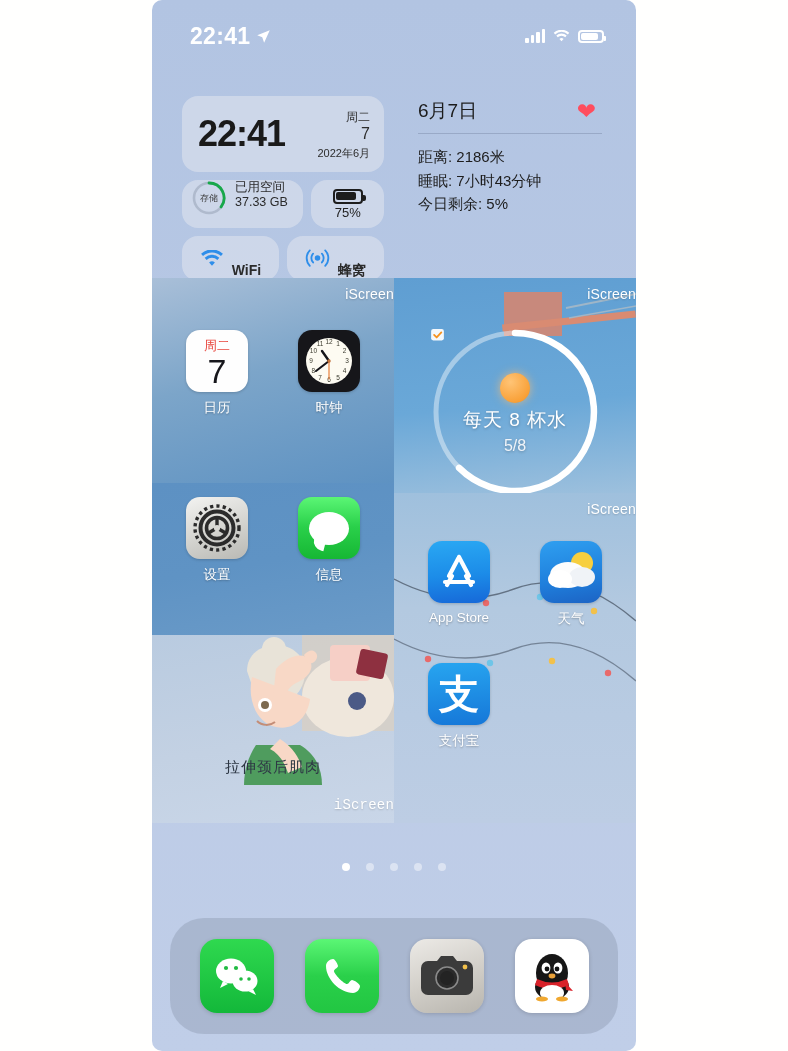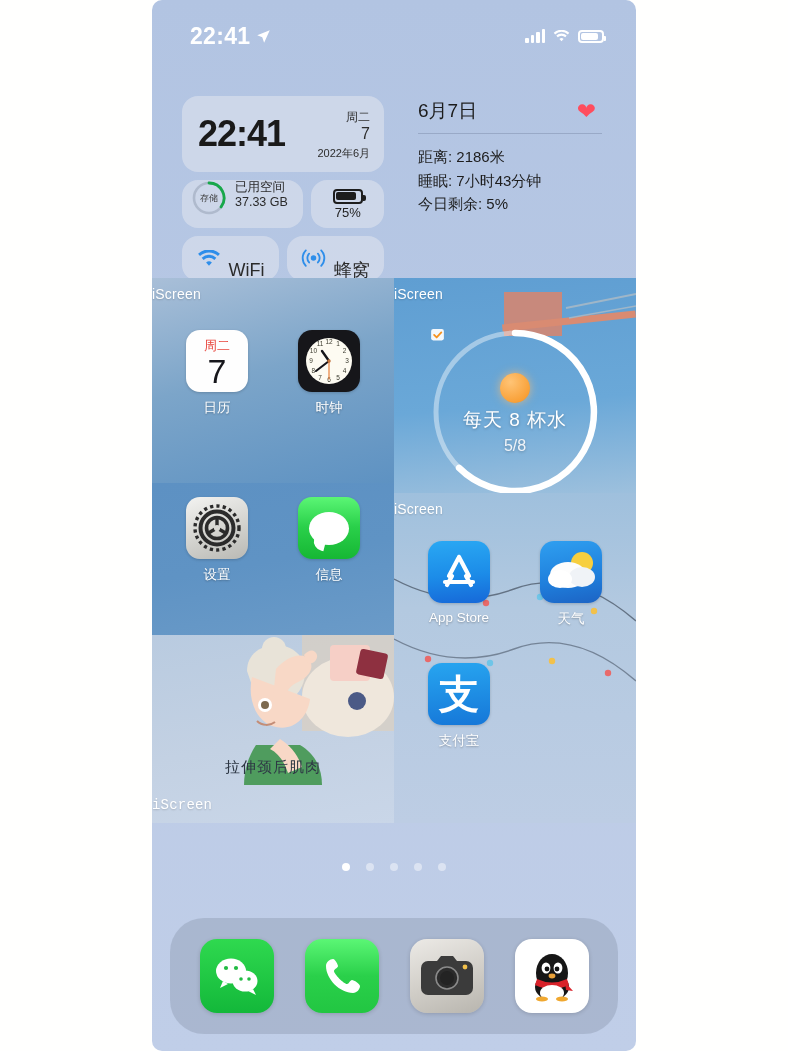--- a/index.html
+++ b/index.html
@@ -70,21 +70,21 @@
              position: relative; }
   .battbig::after{content:'';position:absolute;right:-5px;top:4px;width:3px;height:6px;
                   background:#1d1d1d;border-radius:0 2px 2px 0;}
   .battbig i{position:absolute;left:1.5px;top:1.5px;bottom:1.5px;width:78%;
              background:#1d1d1d;border-radius:2px;display:block;}
   .battpct { font-size: 13px; color:#222; }
 
   .row3 { display:flex; gap: 8px; height: 45px; }
   .togcard { flex:1; display:flex; align-items:center; justify-content:center; gap:8px; }
   .togtxt { line-height:1.15; text-align:center; color:#2b2b2b; }
-  .togtxt b{display:block;font-size:18px;font-weight:400;margin-top:35px;}
+  .togtxt b{display:block;font-size:14px;font-weight:700;margin-top:35px;}
   .togtxt i{display:block;font-size:10px;font-style:normal;}
 
   
   .hdr { display:flex; align-items:center; justify-content:space-between;
          padding: 2px 10px 0 4px; }
   .hdate { font-size: 19px; color:#1c1c1c; }
   .heart { color:#ff4d5e; font-size: 23px; line-height:1; }
   .hrule { height:1px; background: rgba(120,135,165,.45); margin: 9px 4px 11px 4px; }
   .hlines { padding-left: 4px; }
   .hlines div { font-size: 15px; color:#1d1d1d; line-height: 1.57; }
@@ -97,21 +97,21 @@
           background:linear-gradient(165deg,#a9bfd8 0%,#7ca5c9 45%,#5e92c2 100%); }
   .p-ml { left:0; top:205px; width:259px; height:152px;
           background:linear-gradient(170deg,#5d91c3 0%,#5f93c4 50%,#6b9bc8 100%); }
   .p-bl { left:0; top:357px; width:242px; height:188px;
           background:linear-gradient(170deg,#b9cbe0 0%,#c3d1e3 55%,#c9d6e8 100%);font-family:Liberation Mono, monospace; }
   .p-tr { left:242px; top:0; width:242px; height:215px;
           background:linear-gradient(175deg,#5f9ed2 0%,#6aa8d8 58%,#9dc0dd 100%); }
   .p-br { left:242px; top:215px; width:242px; height:330px;
           background:linear-gradient(180deg,#9fc0dd 0%,#b3c9e0 35%,#bdcde4 100%); }
 
-  .iscreen-label { position:absolute; width:100%; text-align:left;
+  .iscreen-label { position:absolute; width:100%; text-align:right;
                    font-size:14px; color:#ffffff; letter-spacing:.2px;
                    text-shadow:0 1px 2px rgba(0,0,0,.18); }
 
   .apps { position:absolute; display:flex; }
   .app { width:112px; display:flex; flex-direction:column; align-items:center; gap:7px; }
   .icon { width:62px; height:62px; border-radius:14px; position:relative;
           box-shadow:0 1px 3px rgba(0,0,0,.18); overflow:hidden; }
   .alabel { font-size:13.5px; color:#fff; text-shadow:0 1px 2px rgba(0,0,0,.3);
             white-space:nowrap; }
 

